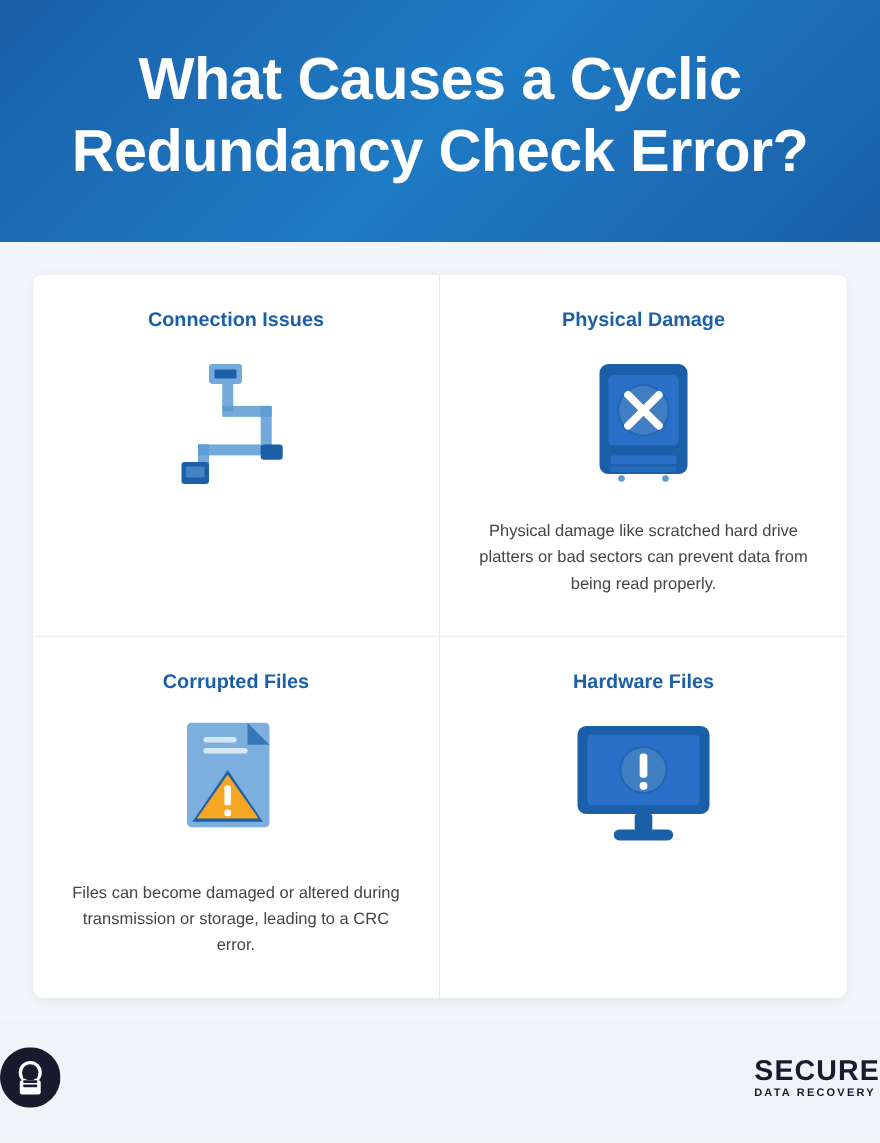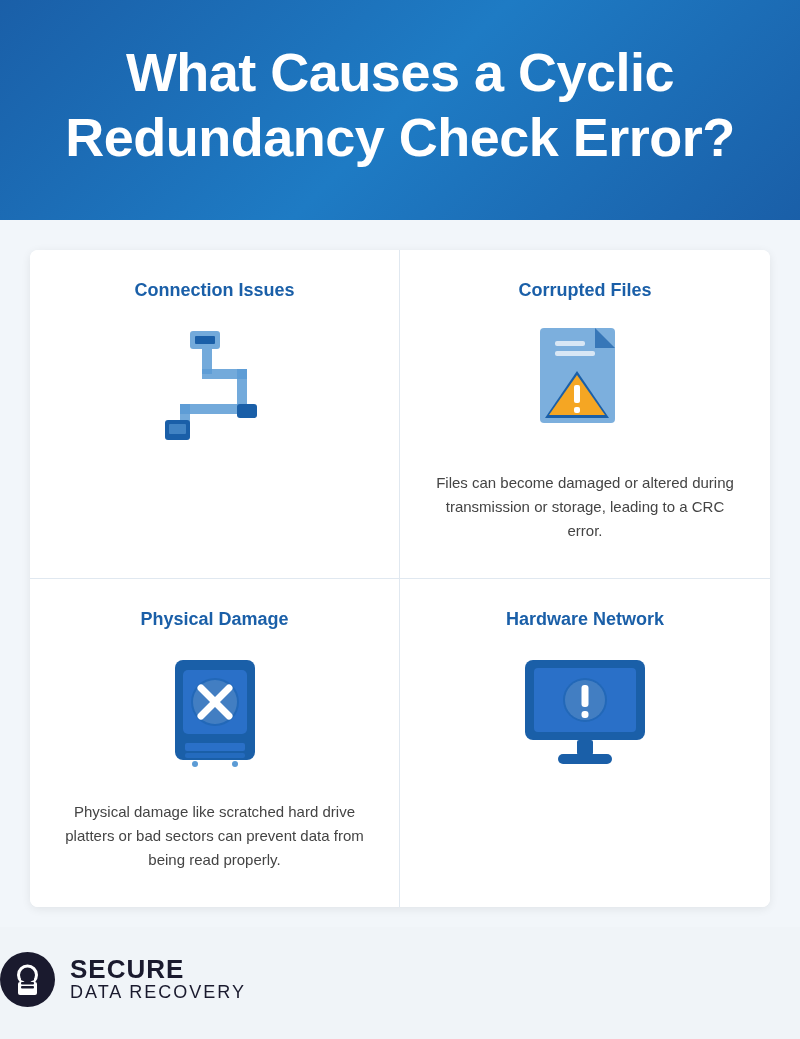--- a/index.html
+++ b/index.html
@@ -69,40 +69,40 @@
       color: #444;
       font-size: 15px;
       line-height: 1.6;
       text-align: center;
     }
 
     .footer {
       padding: 25px 0 30px;
       display: flex;
       align-items: center;
-      justify-content: flex-start;
+      justify-content: space-between;
       gap: 15px;
     }
 
     .footer-text {
       display: flex;
       flex-direction: column;
       line-height: 1.1;
     }
 
     .footer-secure {
       font-size: 26px;
       font-weight: 900;
       color: #1a1a2e;
       letter-spacing: 1px;
     }
 
     .footer-data-recovery {
-      font-size: 18px;
-      font-weight: 400;
+      font-size: 10px;
+      font-weight: 700;
       color: #1a1a2e;
       letter-spacing: 2px;
     }
   </style>
 </head>
 <body>
 
 <div class="header">
   <h1 class="header-title">What Causes a Cyclic Redundancy Check Error?</h1>
 </div>
@@ -131,20 +131,46 @@
 
           <rect x="20" y="94" width="25" height="20" rx="3" fill="#1a5fa8"></rect>
           <rect x="24" y="98" width="17" height="10" rx="1" fill="#5b9bd5" opacity="0.6"></rect>
 
           <rect x="92" y="78" width="20" height="14" rx="3" fill="#1a5fa8"></rect>
         </svg>
       </div>
     </div>
 
     <div class="cell">
+      <div class="cell-title">Physical Damage</div>
+      <div class="icon-area">
+
+        <svg width="100" height="120" viewBox="0 0 100 120">
+
+          <rect x="10" y="5" width="80" height="100" rx="8" fill="#1a5fa8"></rect>
+
+          <rect x="18" y="15" width="64" height="64" rx="5" fill="#2a70c8"></rect>
+
+          <circle cx="50" cy="47" r="24" fill="#1a5fa8" opacity="0.5"></circle>
+          <circle cx="50" cy="47" r="22" fill="white" opacity="0.15"></circle>
+
+          <line x1="36" y1="33" x2="64" y2="61" stroke="white" stroke-width="7" stroke-linecap="round"></line>
+          <line x1="64" y1="33" x2="36" y2="61" stroke="white" stroke-width="7" stroke-linecap="round"></line>
+
+          <rect x="20" y="88" width="60" height="8" rx="2" fill="#2a70c8"></rect>
+          <rect x="20" y="98" width="60" height="5" rx="2" fill="#2a70c8" opacity="0.7"></rect>
+
+          <circle cx="30" cy="109" r="3" fill="#5b9bd5"></circle>
+          <circle cx="70" cy="109" r="3" fill="#5b9bd5"></circle>
+        </svg>
+      </div>
+      <p class="cell-desc">Physical damage like scratched hard drive platters or bad sectors can prevent data from being read properly.</p>
+    </div>
+
+    <div class="cell">
       <div class="cell-title">Corrupted Files</div>
       <div class="icon-area">
 
         <svg width="110" height="125" viewBox="0 0 110 125">
 
           <rect x="10" y="5" width="75" height="95" rx="4" fill="#5b9bd5" opacity="0.8"></rect>
 
           <polygon points="65,5 85,25 65,25" fill="#1a5fa8" opacity="0.7"></polygon>
 
           <rect x="25" y="18" width="30" height="5" rx="2" fill="white" opacity="0.7"></rect>
@@ -154,47 +180,21 @@
           <polygon points="47,52 19,92 75,92" fill="#f5a623"></polygon>
 
           <rect x="44" y="62" width="6" height="18" rx="2" fill="white"></rect>
           <rect x="44" y="84" width="6" height="6" rx="2" fill="white"></rect>
         </svg>
       </div>
       <p class="cell-desc">Files can become damaged or altered during transmission or storage, leading to a CRC error.</p>
     </div>
 
     <div class="cell">
-      <div class="cell-title">Physical Damage</div>
-      <div class="icon-area">
-
-        <svg width="100" height="120" viewBox="0 0 100 120">
-
-          <rect x="10" y="5" width="80" height="100" rx="8" fill="#1a5fa8"></rect>
-
-          <rect x="18" y="15" width="64" height="64" rx="5" fill="#2a70c8"></rect>
-
-          <circle cx="50" cy="47" r="24" fill="#1a5fa8" opacity="0.5"></circle>
-          <circle cx="50" cy="47" r="22" fill="white" opacity="0.15"></circle>
-
-          <line x1="36" y1="33" x2="64" y2="61" stroke="white" stroke-width="7" stroke-linecap="round"></line>
-          <line x1="64" y1="33" x2="36" y2="61" stroke="white" stroke-width="7" stroke-linecap="round"></line>
-
-          <rect x="20" y="88" width="60" height="8" rx="2" fill="#2a70c8"></rect>
-          <rect x="20" y="98" width="60" height="5" rx="2" fill="#2a70c8" opacity="0.7"></rect>
-
-          <circle cx="30" cy="109" r="3" fill="#5b9bd5"></circle>
-          <circle cx="70" cy="109" r="3" fill="#5b9bd5"></circle>
-        </svg>
-      </div>
-      <p class="cell-desc">Physical damage like scratched hard drive platters or bad sectors can prevent data from being read properly.</p>
-    </div>
-
-    <div class="cell">
-      <div class="cell-title">Hardware Network</div>
+      <div class="cell-title">Hardware Files</div>
       <div class="icon-area">
 
         <svg width="130" height="120" viewBox="0 0 130 120">
 
           <rect x="5" y="5" width="120" height="80" rx="8" fill="#1a5fa8"></rect>
 
           <rect x="14" y="13" width="102" height="64" rx="4" fill="#2a70c8"></rect>
 
           <circle cx="65" cy="45" r="22" fill="#1a5fa8" opacity="0.5"></circle>
           <circle cx="65" cy="45" r="20" fill="white" opacity="0.15"></circle>

